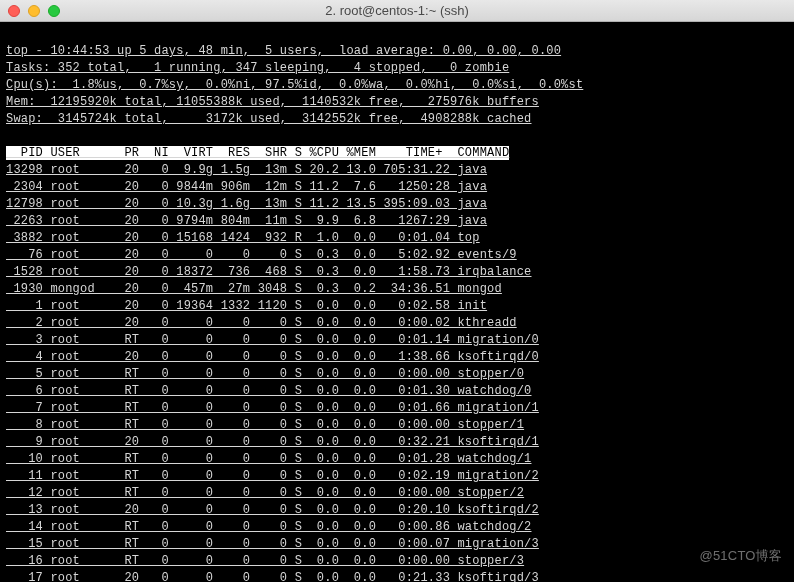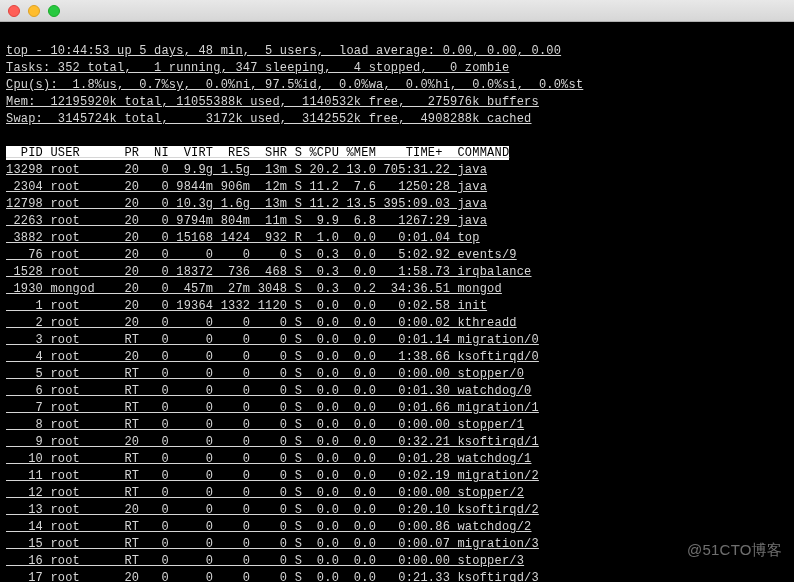--- a/index.html
+++ b/index.html
@@ -45,36 +45,37 @@
   position: relative;
   text-decoration: underline;
 }
 .header-row {
   background: #fff;
   color: #000;
 }
 .watermark {
   position: absolute;
   right: 12px;
-  bottom: 24px;
+  bottom: 18px;
   color: rgba(200,200,200,0.55);
   font-family: -apple-system, sans-serif;
-  font-size: 15px;
+  font-size: 13px;
   pointer-events: none;
 }
 </style>
 </head>
 <body>
 
 <div class="titlebar">
   <div class="traffic-lights">
     <div class="light red"></div>
     <div class="light yellow"></div>
     <div class="light green"></div>
   </div>
+  <div class="title-text">2. root@centos-1:~ (ssh)</div>
 </div>
 
 <div class="terminal">
 <span>top - 10:44:53 up 5 days, 48 min,  5 users,  load average: 0.00, 0.00, 0.00</span>
 <span>Tasks: 352 total,   1 running, 347 sleeping,   4 stopped,   0 zombie</span>
 <span>Cpu(s):  1.8%us,  0.7%sy,  0.0%ni, 97.5%id,  0.0%wa,  0.0%hi,  0.0%si,  0.0%st</span>
 <span>Mem:  12195920k total, 11055388k used,  1140532k free,   275976k buffers</span>
 <span>Swap:  3145724k total,     3172k used,  3142552k free,  4908288k cached</span>
 
 <span class="header-row">  PID USER      PR  NI  VIRT  RES  SHR S %CPU %MEM    TIME+  COMMAND</span>

